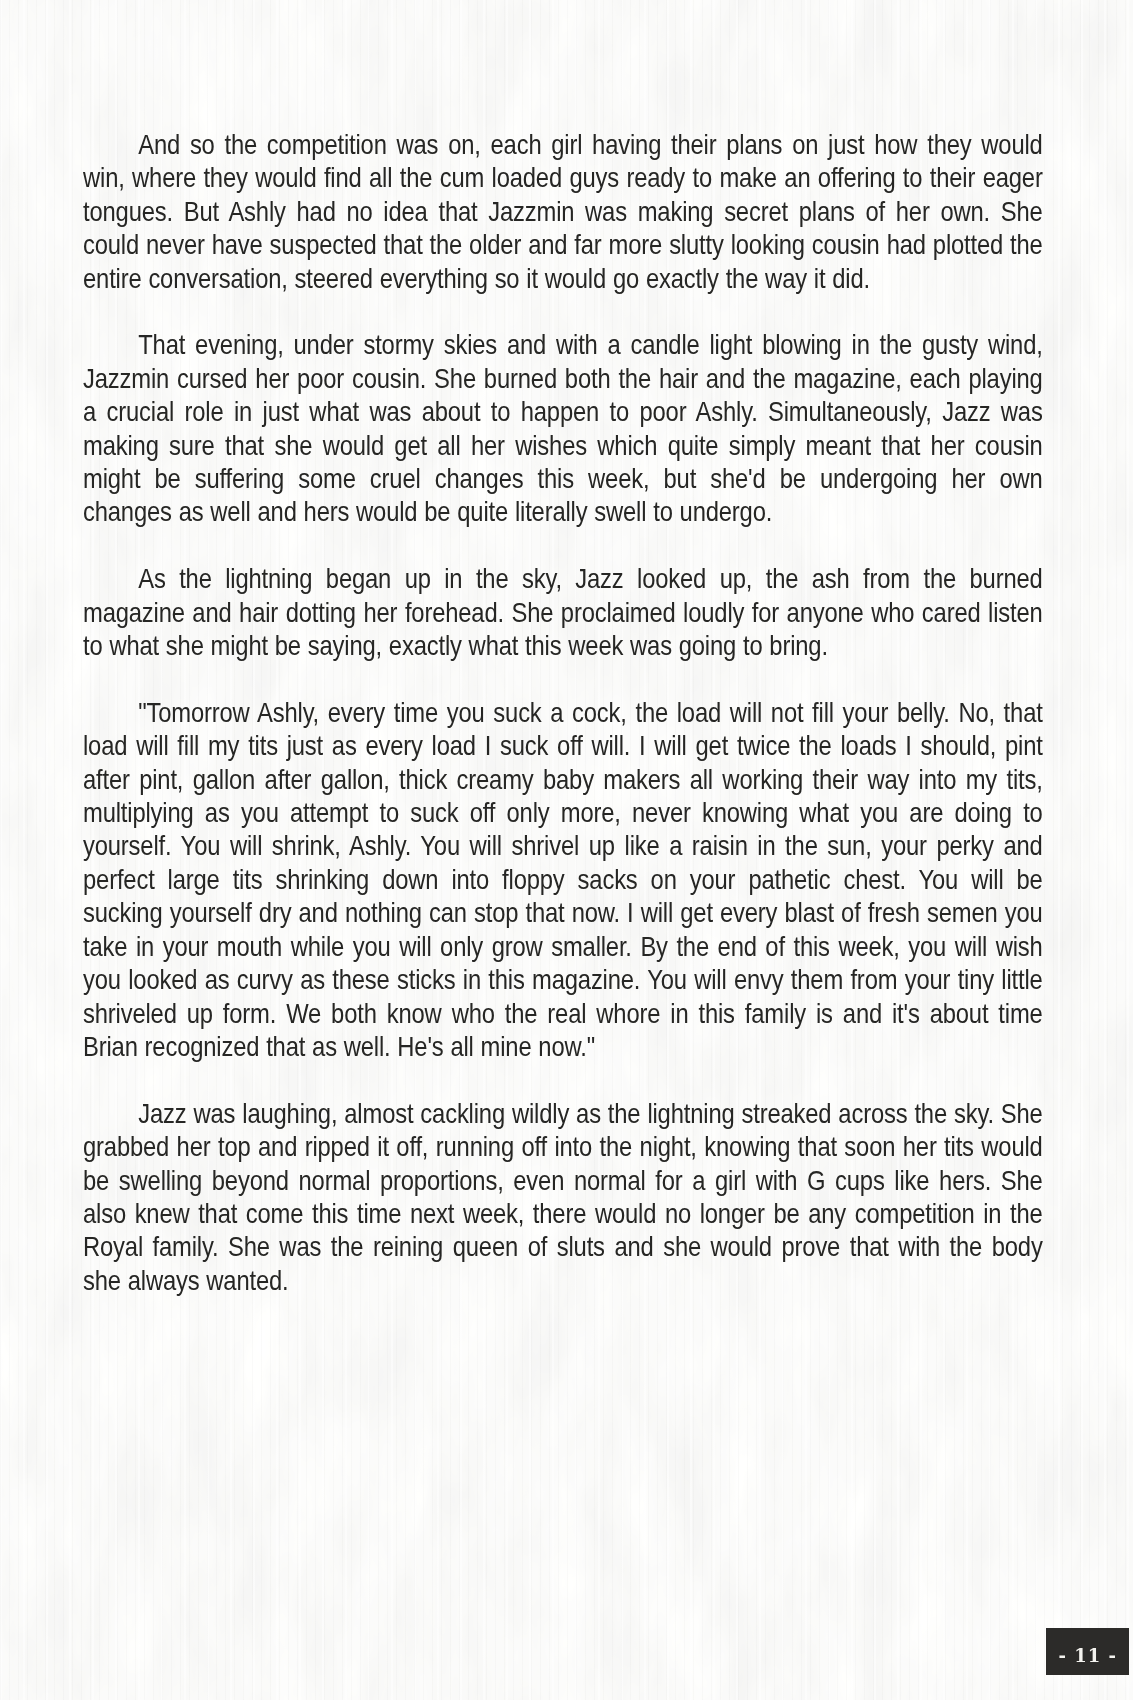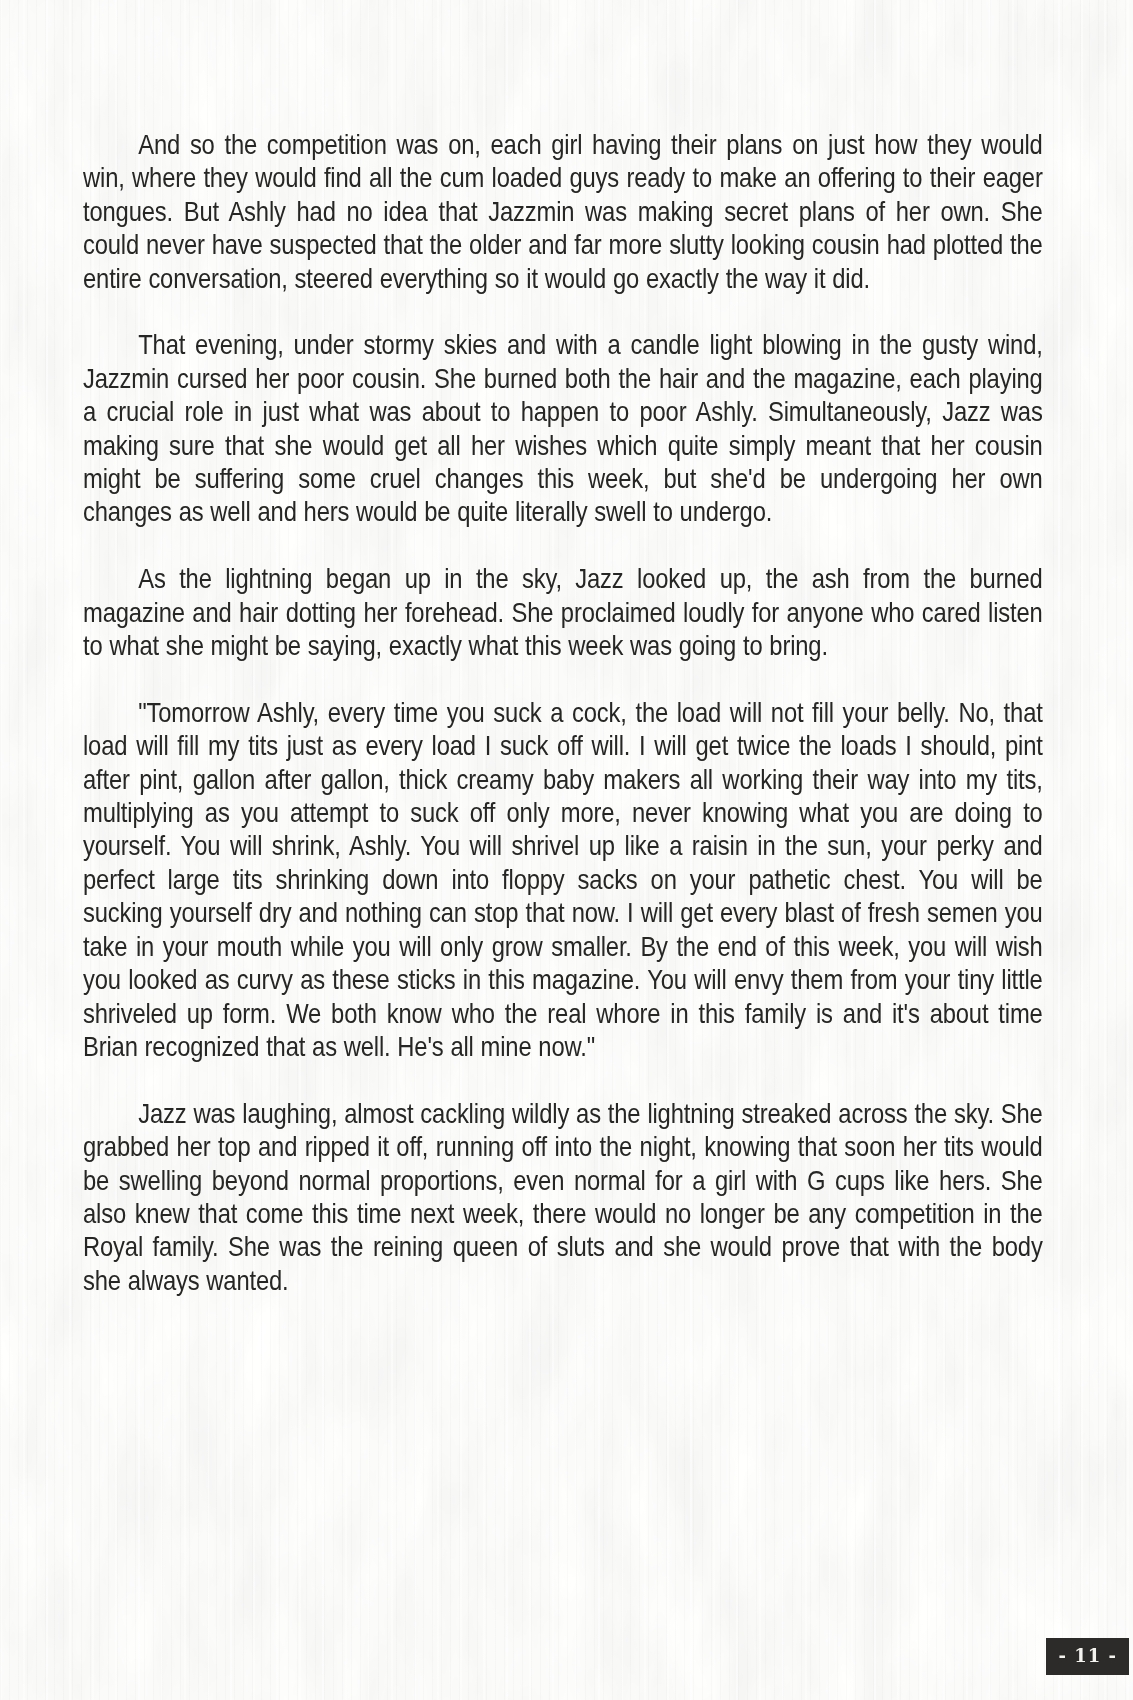--- a/index.html
+++ b/index.html
@@ -60,21 +60,21 @@
   .text-col p:last-child {
     margin-bottom: 0;
   }
   .page-badge {
     position: absolute;
     right: 4px;
     bottom: 25px;
     min-width: 42px;
     background: var(--badge-bg, #2c2b29);
     color: var(--badge-ink, #f4f3ef);
-    padding: 7px 12px 8px 12px;
+    padding: 17px 12px 8px 12px;
     font-family: "DejaVu Serif", "Liberation Serif", serif;
     font-weight: bold;
     font-size: 18px;
     line-height: 22px;
     letter-spacing: 1px;
   }
 </style>
 </head>
 <body>
 

